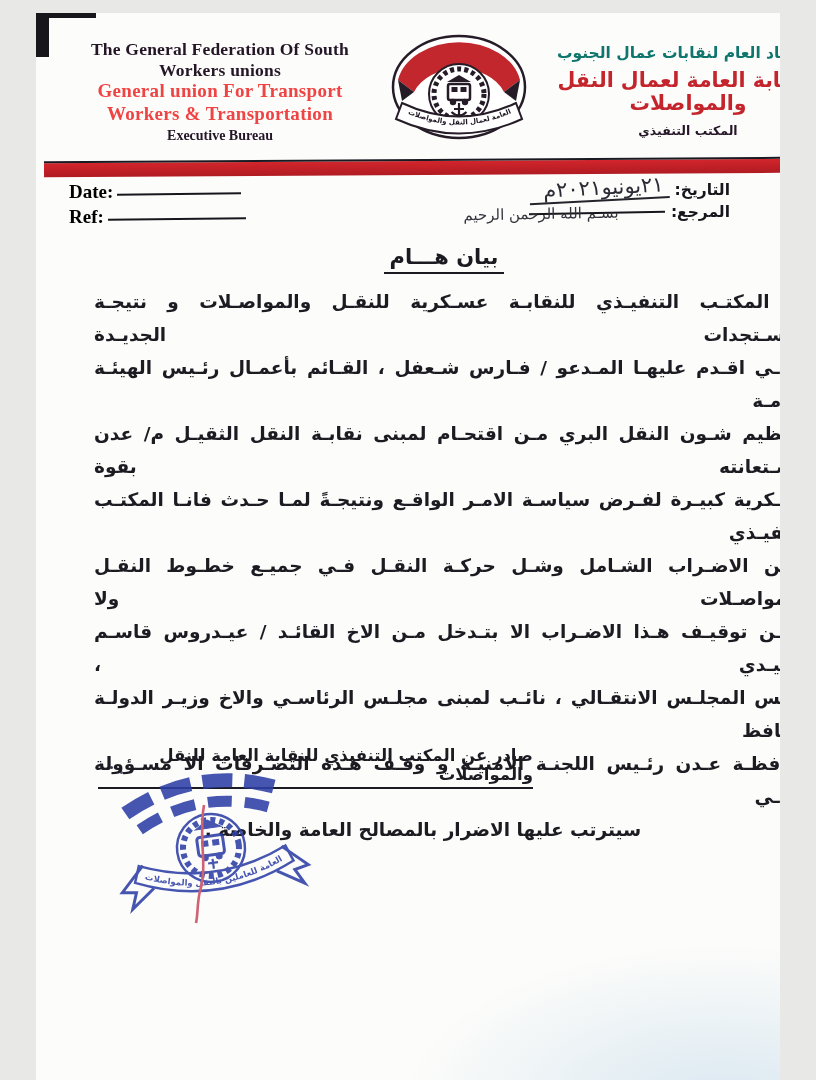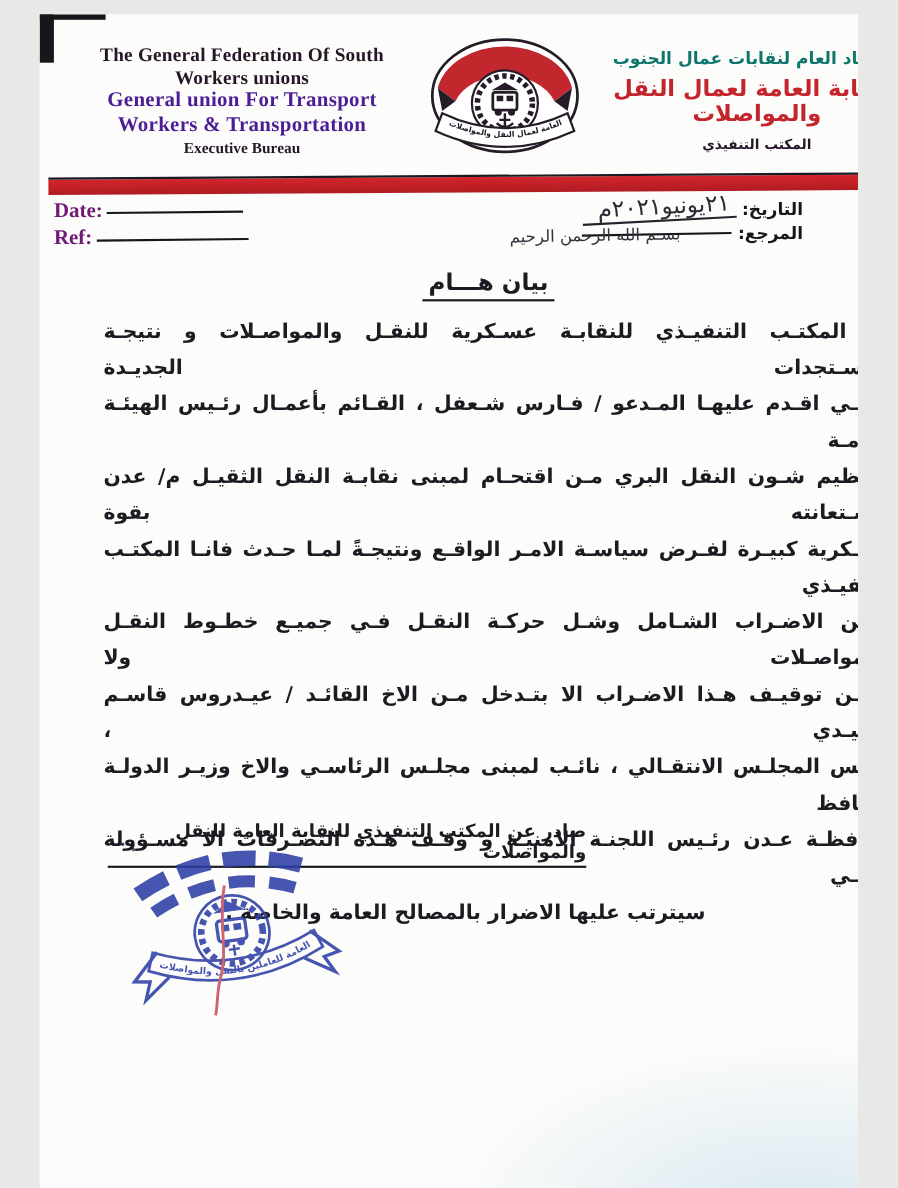--- a/index.html
+++ b/index.html
@@ -12,35 +12,35 @@
   .edge-top{position:absolute;left:0;top:0;width:60px;height:5px;background:#16161b;}
   .edge-corner{position:absolute;left:0;top:0;width:13px;height:44px;background:#16161b;}
   .tint-br{position:absolute;right:0;bottom:0;width:380px;height:150px;
     background:radial-gradient(ellipse at 85% 110%, rgba(188,214,233,.55), rgba(188,214,233,0) 70%);}
   .ink-dots{position:absolute;left:74px;top:753px;width:3px;height:3px;border-radius:50%;
     background:#3a3a55;box-shadow:10px 5px 0 0 #5a5a70;}
   
   .hdr-en{position:absolute;left:26px;top:26px;width:316px;text-align:center;
     font-family:"Liberation Serif",serif;font-weight:bold;line-height:1.18;}
   .hdr-en .blk{color:#241527;font-size:17.5px;letter-spacing:.2px;}
-  .hdr-en .red{color:#4c1d95;font-size:19px;letter-spacing:.3px;}
+  .hdr-en .red{color:#ef4444;font-size:19px;letter-spacing:.3px;}
   .hdr-en .small{color:#241527;font-size:14px;margin-top:3px;}
   .hdr-ar{position:absolute;left:502px;top:32px;width:300px;text-align:center;
     direction:rtl;font-weight:bold;line-height:1.15;}
   .hdr-ar .l1{color:#0f766e;font-size:15.5px;}
   .hdr-ar .l2{color:#c4242b;font-size:20.5px;margin-top:6px;}
   .hdr-ar .l3{color:#241527;font-size:12.5px;margin-top:8px;}
   .logo{position:absolute;left:352px;top:18px;width:142px;height:128px;}
   
   .redbar{position:absolute;left:8px;top:146px;width:757px;height:14px;
     background:linear-gradient(180deg,#d3252c,#b01b22);
     border-top:2.5px solid #1a1a22;transform:rotate(-.35deg);}
   
-  .dateref-en{position:absolute;left:13px;top:168px;
-    font-family:"Liberation Serif",serif;font-weight:bold;font-size:19px;color:#701a75;}
+  .dateref-en{position:absolute;left:33px;top:168px;
+    font-family:"Liberation Serif",serif;font-weight:bold;font-size:19px;color:#000000;}
   .dateref-en .row{height:25px;}
   .dateref-en .ln{display:inline-block;vertical-align:middle;height:0;
     border-bottom:2.5px solid #16161d;margin-left:4px;transform:rotate(-.6deg);}
   .ln-date{width:124px;}
   .ln-ref{width:138px;}
   .dateref-ar{position:absolute;right:50px;top:163px;direction:rtl;
     font-weight:bold;font-size:15.5px;color:#16161d;}
   .dateref-ar .row{height:27px;position:relative;}
   .dateref-ar .ln{display:inline-block;vertical-align:middle;height:0;
     border-bottom:2.5px solid #16161d;margin-right:6px;}

